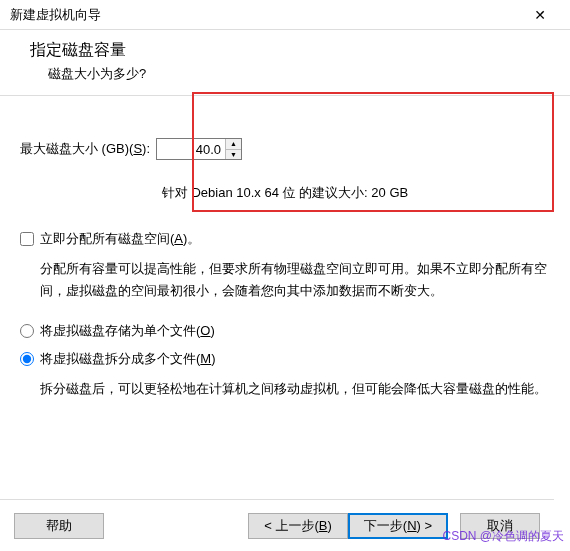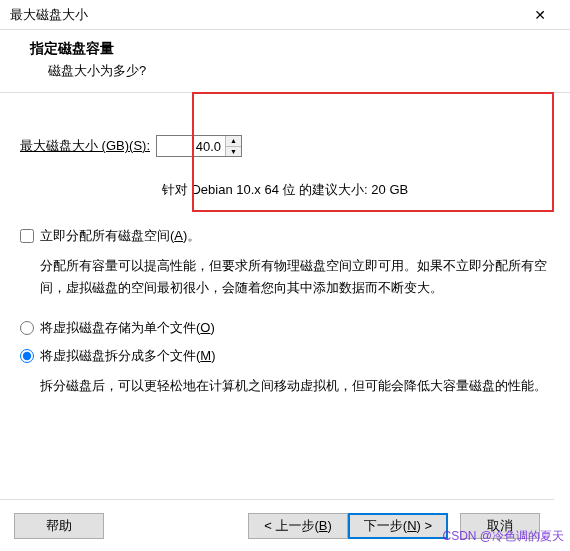--- a/index.html
+++ b/index.html
@@ -27,22 +27,22 @@
   display: flex;
   align-items: center;
   justify-content: center;
   cursor: pointer;
   font-size: 14px;
 }
 .header-section {
   padding: 10px 30px 12px 30px;
 }
 .header-title {
-  font-weight: bold;
-  font-size: 14px;
+  font-weight: normal;
+  font-size: 16px;
   margin-bottom: 4px;
 }
 .header-sub {
   padding-left: 18px;
 }
 .sep-line {
   border-top: 1px solid #ddd;
 }
 .redbox {
   position: absolute;
@@ -57,21 +57,20 @@
   padding: 18px 20px 10px 20px;
 }
 .disk-size-row {
   display: flex;
   align-items: center;
   margin-top: 24px;
   margin-bottom: 24px;
 }
 .disk-size-label {
   white-space: nowrap;
-  text-decoration: underline;
 }
 .underline-letter { text-decoration: underline; }
 .spinner-wrap {
   display: inline-flex;
   align-items: stretch;
   border: 1px solid #7a7a7a;
   margin-left: 6px;
   height: 22px;
   background: #ef4444;
 }
@@ -166,21 +165,21 @@
   font-size: 12px;
   color: #6d28d9;
   opacity: 0.85;
   pointer-events: none;
 }
 </style>
 </head>
 <body>
 
 <div class="titlebar">
-  <span class="title-text">最大磁盘大小</span>
+  <span class="title-text">新建虚拟机向导</span>
   <div class="close-btn">
     <span>✕</span>
   </div>
 </div>
 
 <div class="header-section">
   <div class="header-title">指定磁盘容量</div>
   <div class="header-sub">磁盘大小为多少?</div>
 </div>
 <div class="sep-line"></div>

